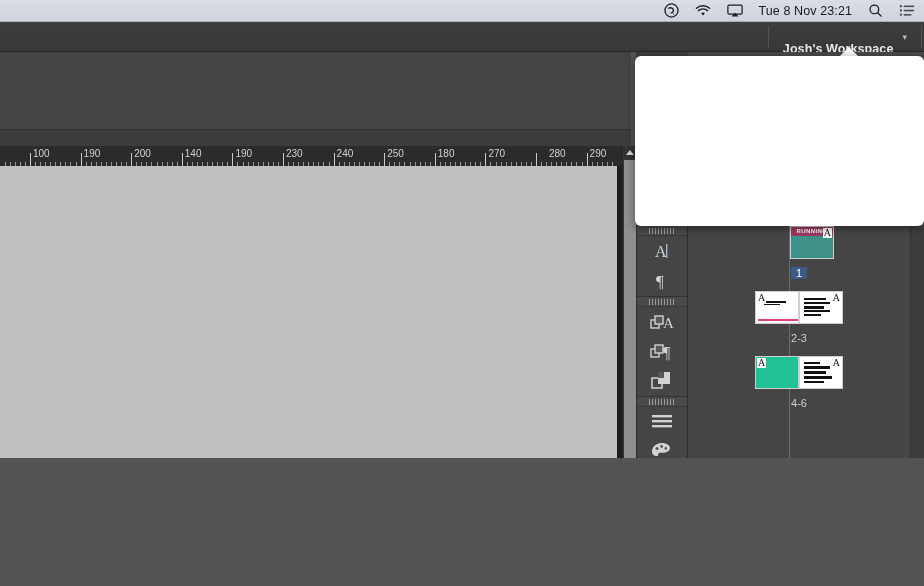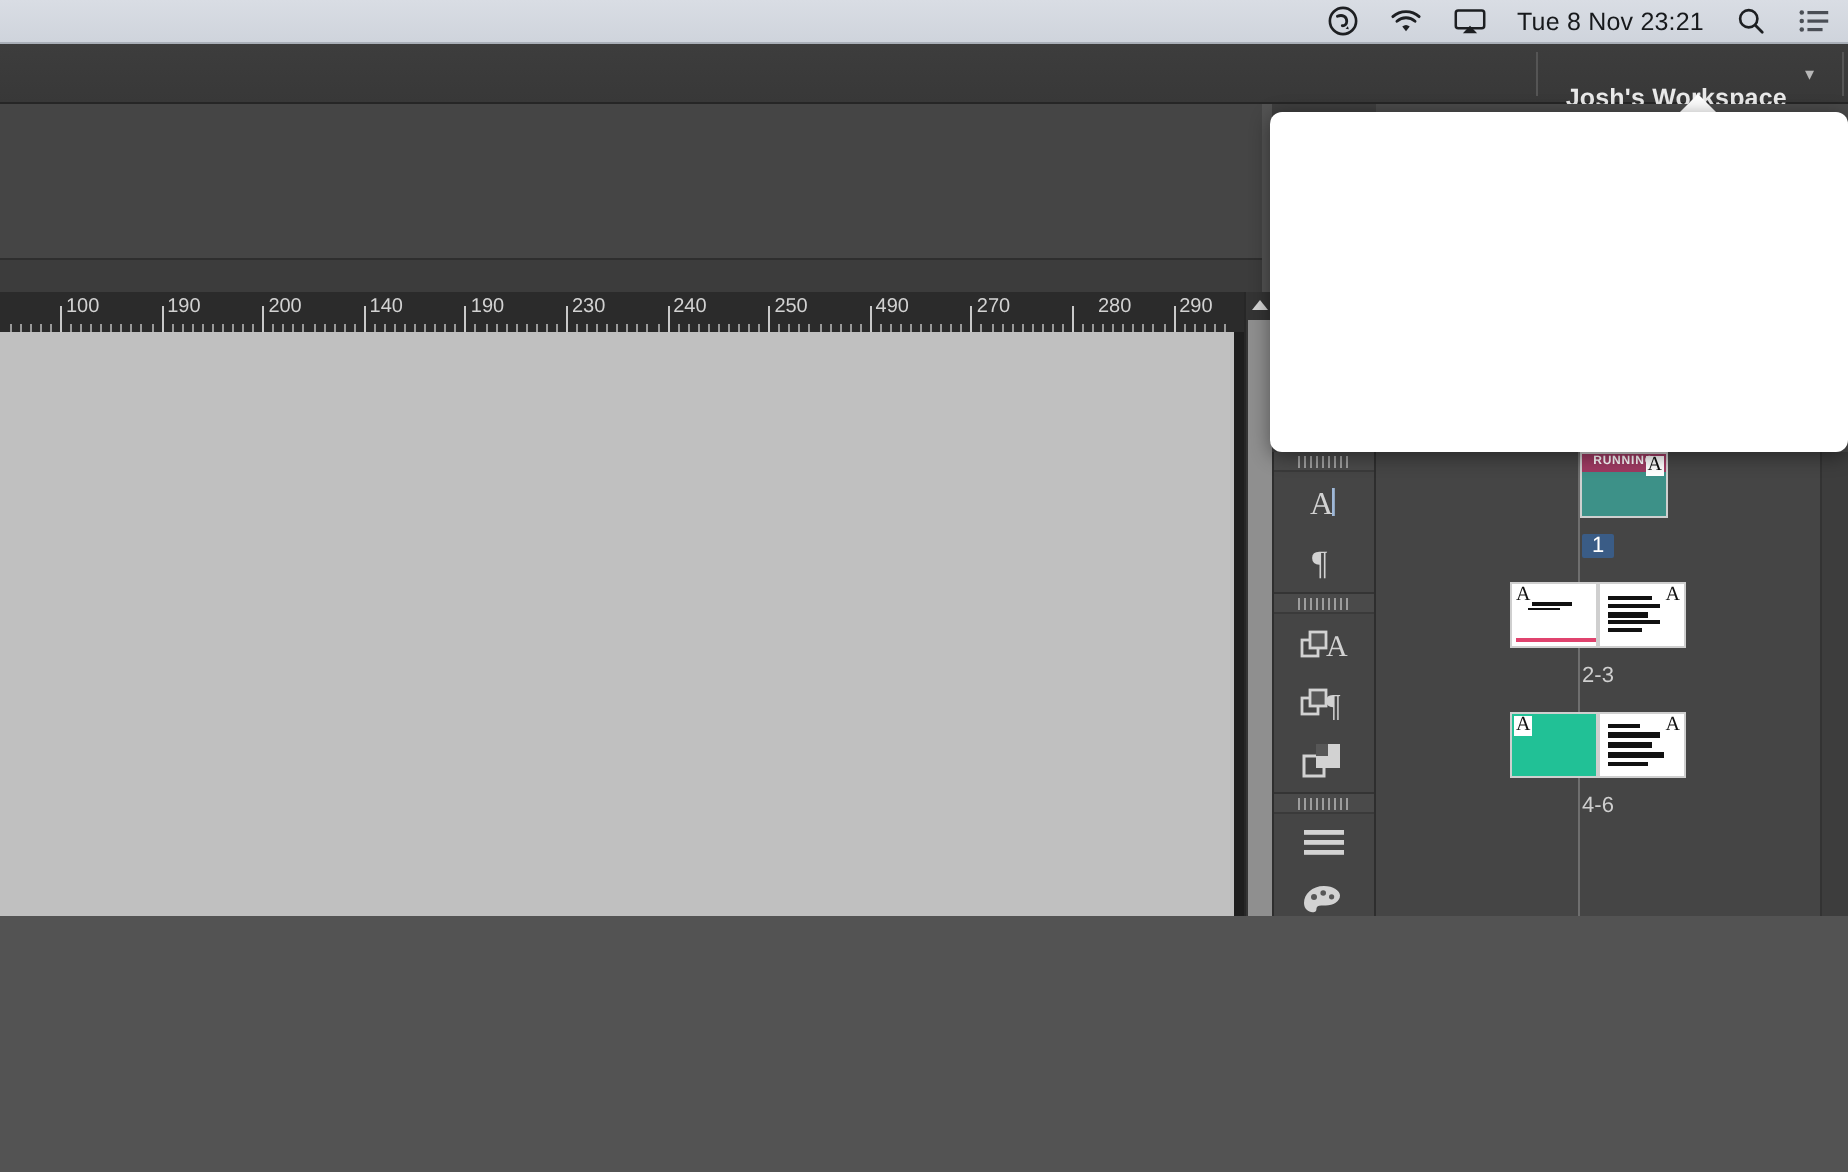--- a/index.html
+++ b/index.html
@@ -374,21 +374,21 @@
       <div class="tick minor" style="left: 607px;"></div>
       <div class="tick minor" style="left: 612px;"></div>
       <div class="lbl" style="left: 33px;">100</div>
       <div class="lbl" style="left: 83.6px;">190</div>
       <div class="lbl" style="left: 134.2px;">200</div>
       <div class="lbl" style="left: 184.8px;">140</div>
       <div class="lbl" style="left: 235.4px;">190</div>
       <div class="lbl" style="left: 286px;">230</div>
       <div class="lbl" style="left: 336.6px;">240</div>
       <div class="lbl" style="left: 387.2px;">250</div>
-      <div class="lbl" style="left: 437.8px;">490</div>
+      <div class="lbl" style="left: 437.8px;">180</div>
       <div class="lbl" style="left: 488.4px;">270</div>
       <div class="lbl" style="left: 549px;">280</div>
       <div class="lbl" style="left: 589.6px;">290</div>
     </div>
 
   <div class="canvas"></div>
   <div class="canvas-edge"></div>
 
   <div class="docscroll">
     <div class="arrow">

